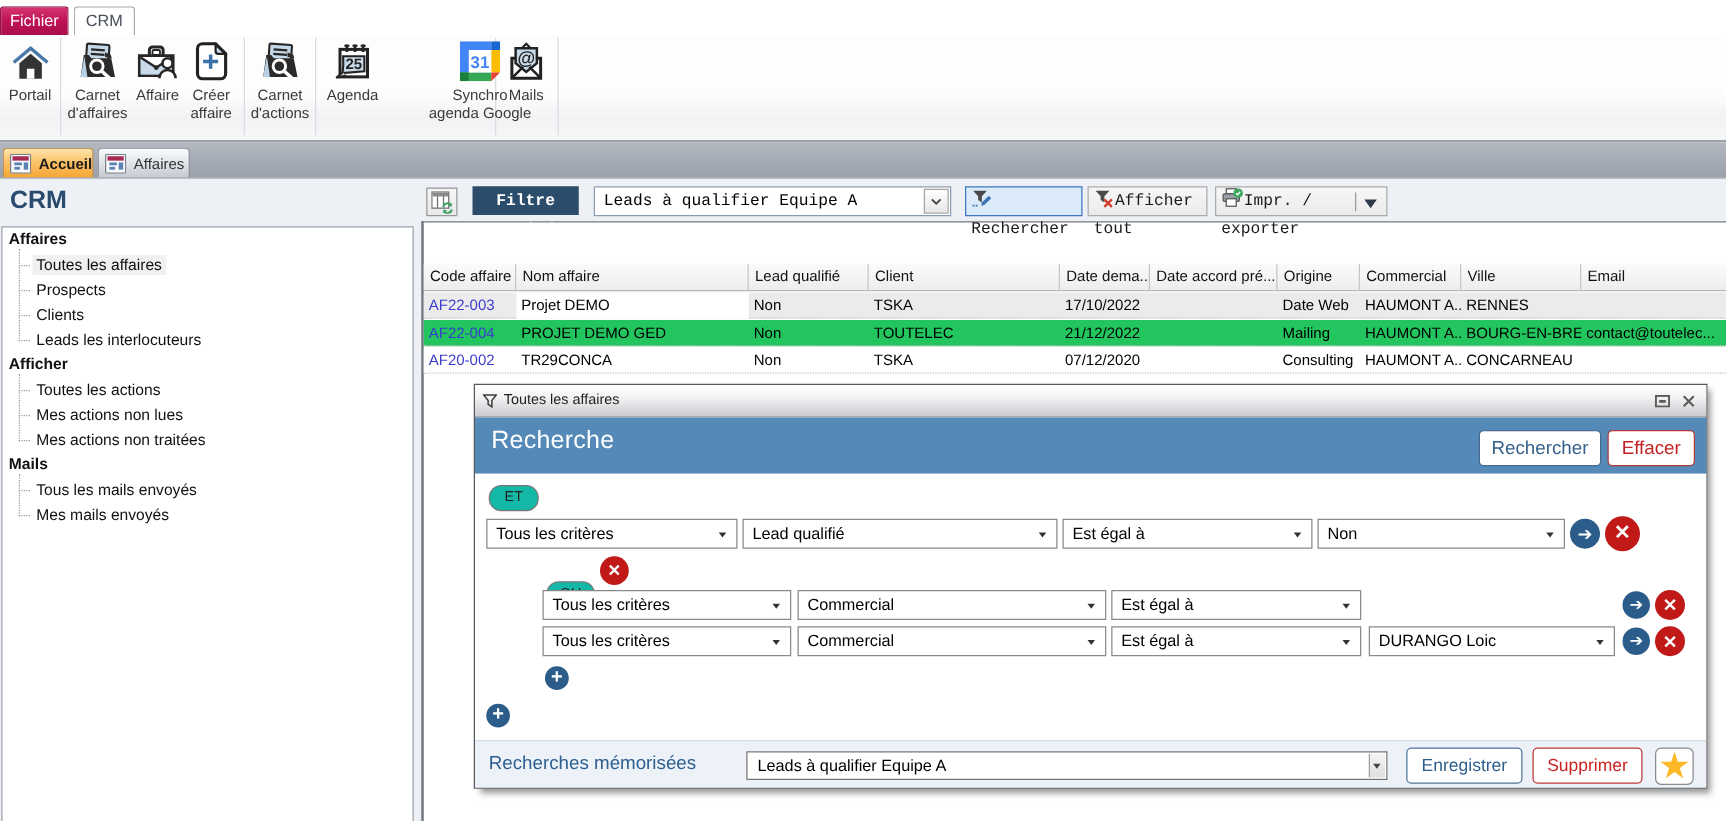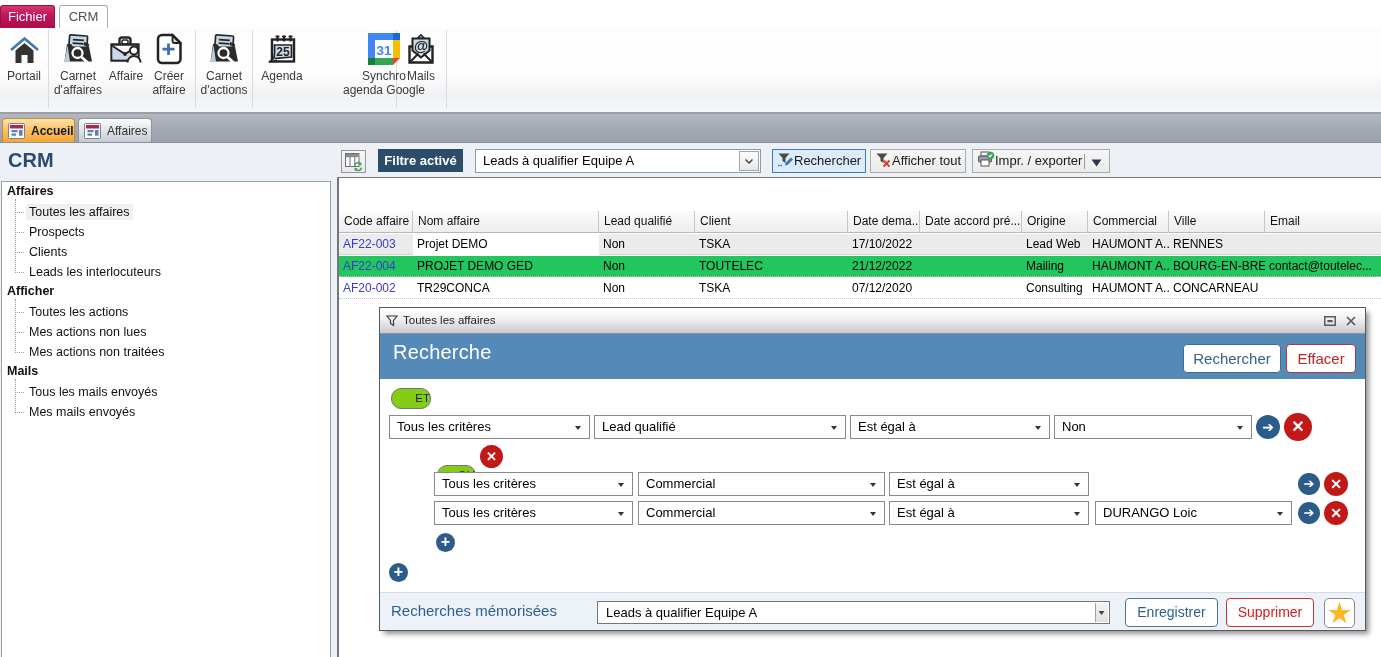--- a/index.html
+++ b/index.html
@@ -1,18 +1,18 @@
 <!DOCTYPE html>
 <html><head>
 <meta charset="utf-8">
 <style>
 * { margin:0; padding:0; box-sizing:border-box; }
 html,body { width:1381px; height:657px; overflow:hidden; }
 body { font-family:"Liberation Sans", sans-serif; font-size:13px; background:#fff; position:relative; }
-.abs { position:absolute; }
+.abs { position:absolute;font-family:Liberation Mono, monospace; }
 
 
 #topbar { position:absolute; left:0; top:0; width:1381px; height:28px; background:#fff; }
 #fichier { position:absolute; left:0; top:5px; width:55px; height:23px;
   background:linear-gradient(#d63570,#c01458 45%,#ab0d4b);
   border:1px solid #96104a; border-bottom:none; border-radius:3px 3px 0 0;
   color:#fff; font-size:13px; text-align:center; line-height:22px; }
 #crmtab { position:absolute; left:59px; top:5px; width:49px; height:24px;
   background:#fff; border:1px solid #a7adb5; border-bottom:none; border-radius:3px 3px 0 0;
   color:#49505a; font-size:13px; text-align:center; line-height:22px; }
@@ -59,21 +59,21 @@
   border:1px solid #58595b; box-shadow:4px 4px 5px -1px rgba(60,60,60,.55); }
 #dtitle { position:absolute; left:0; top:0; width:985px; height:26px;
   background:linear-gradient(#ffffff,#f2f2f3 40%,#c9cbcf); border-bottom:1px solid #919397;
   font-size:11.5px; color:#222; line-height:25px; }
 #dhead { position:absolute; left:0; top:26px; width:985px; height:45px; background:#5589b8; }
 #dhead .ttl { position:absolute; left:13px; top:7px; font-size:20px; color:#fff; letter-spacing:.2px; }
 .dbtn { position:absolute; top:10px; height:29px; background:#fff; border-radius:4px; font-size:15px; text-align:center; line-height:27px; }
 #btn-rech { left:803px; width:98px; border:1px solid #466a90; color:#35618c; }
 #btn-eff { left:906px; width:70px; border:1px solid #b23737; color:#c32222; }
 #dbody { position:absolute; left:0; top:71px; width:985px; height:213px; background:#fff; }
-.chip { position:absolute; height:21px; border:1px solid #767676; border-radius:10px; font-size:11.5px; color:#222; text-align:right; line-height:19px; background:#84cc16; }
+.chip { position:absolute; height:21px; border:1px solid #767676; border-radius:10px; font-size:11.5px; color:#222; text-align:center; line-height:19px; background:#14b8a6; }
 .sel { position:absolute; height:24px; background:#fff; border:1px solid #8a8a8a; font-size:13px; color:#000; line-height:22px; padding-left:7px; white-space:nowrap; overflow:hidden; }
 .sel:after { content:""; position:absolute; right:8px; top:10px; width:0; height:0; border:3.5px solid transparent; border-top:4.5px solid #333; }
 .cbtn { position:absolute; border-radius:50%; color:#fff; text-align:center; }
 .cblue { background:#2c5d8a; }
 .cred { background:#c11818; }
 
 
 #dfoot { position:absolute; left:0; top:284px; width:985px; height:38px; background:#ecf2f8; border-top:1px solid #d3dce5; }
 #dfoot .lbl { position:absolute; left:11px; top:9px; font-size:15px; color:#2e5e8e; }
 #dfoot .combo { position:absolute; left:217px; top:8px; width:513px; height:23px; background:#fff; border:1px solid #767676; font-size:13px; line-height:21px; padding-left:8px; }
@@ -256,21 +256,21 @@
       <div class="gh" style="left:749px; width:81px">Commercial</div>
       <div class="gh" style="left:830px; width:96px">Ville</div>
       <div class="gh" style="left:926px; width:116px; border-right:none">Email</div>
     </div>
     <div class="grow" style="top:56px; background:#ebebeb; border-bottom:1px dotted #c4c4c4">
       <div class="gc code" style="left:0; width:74px">AF22-003</div>
       <div class="gc" style="left:74px; width:186px; background:#fff">Projet DEMO</div>
       <div class="gc" style="left:260px; width:96px">Non</div>
       <div class="gc" style="left:356px; width:153px">TSKA</div>
       <div class="gc" style="left:509px; width:72px">17/10/2022</div>
-      <div class="gc" style="left:683px; width:66px">Lead Web</div>
+      <div class="gc" style="left:683px; width:66px">Date Web</div>
       <div class="gc" style="left:749px; width:81px">HAUMONT A...</div>
       <div class="gc" style="left:830px; width:96px">RENNES</div>
     </div>
     <div class="grow" style="top:78px; background:#22c55e; border-bottom:1px dotted #c4c4c4">
       <div class="gc code" style="left:0; width:74px">AF22-004</div>
       <div class="gc" style="left:74px; width:186px">PROJET DEMO GED</div>
       <div class="gc" style="left:260px; width:96px">Non</div>
       <div class="gc" style="left:356px; width:153px">TOUTELEC</div>
       <div class="gc" style="left:509px; width:72px">21/12/2022</div>
       <div class="gc" style="left:683px; width:66px">Mailing</div>

